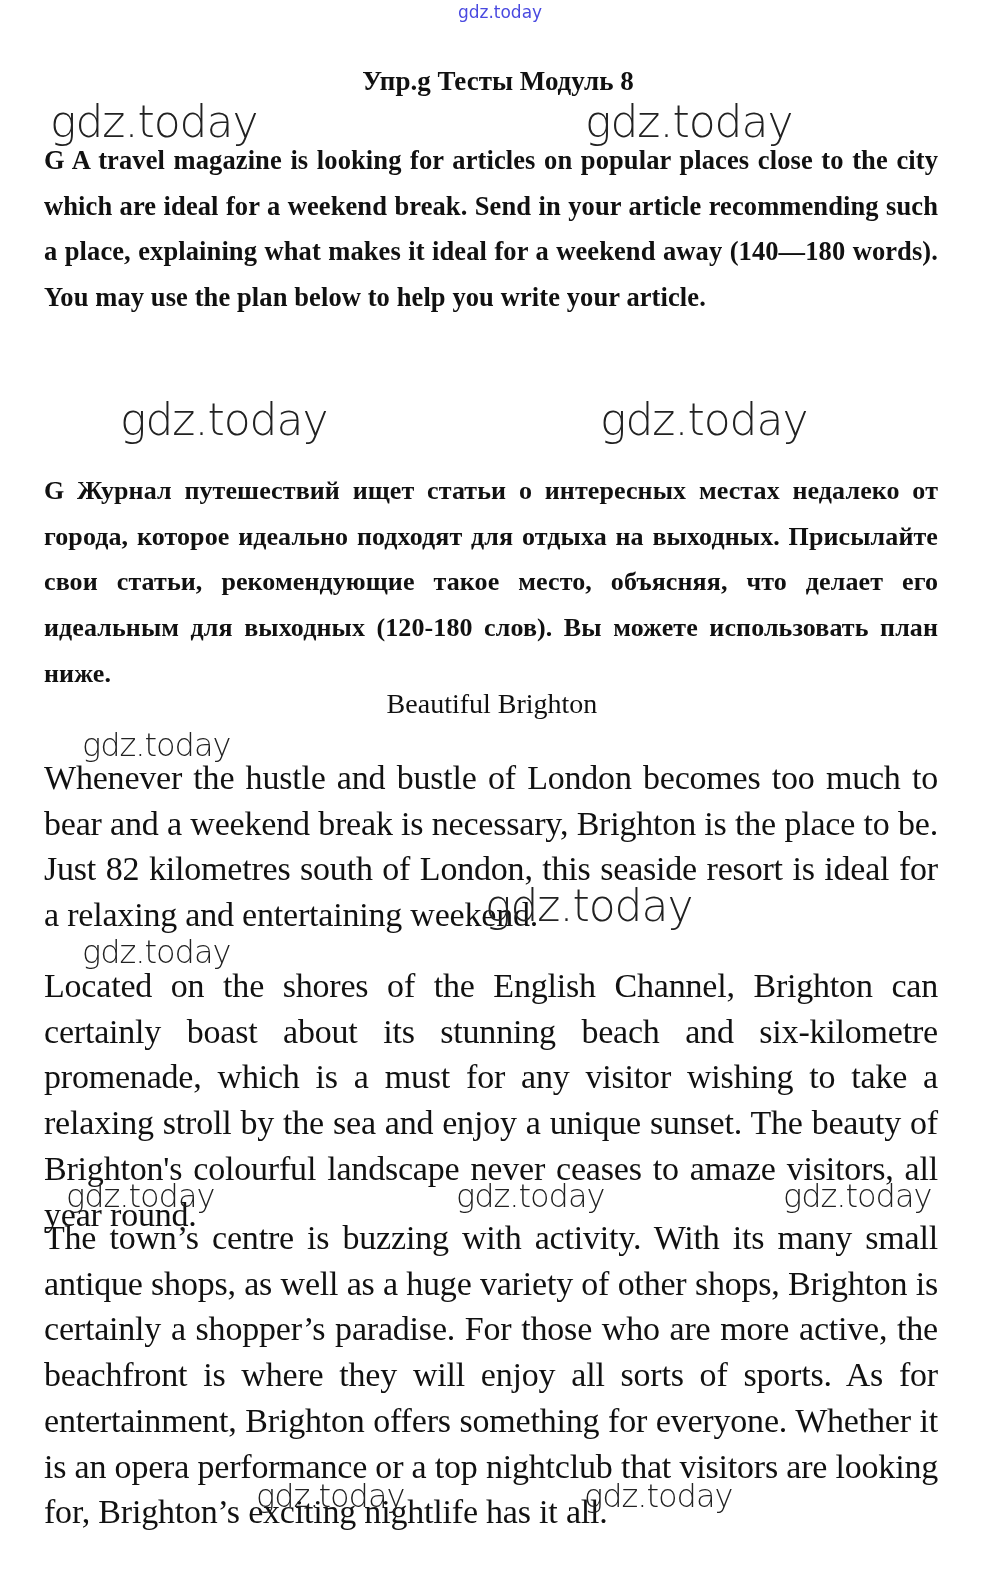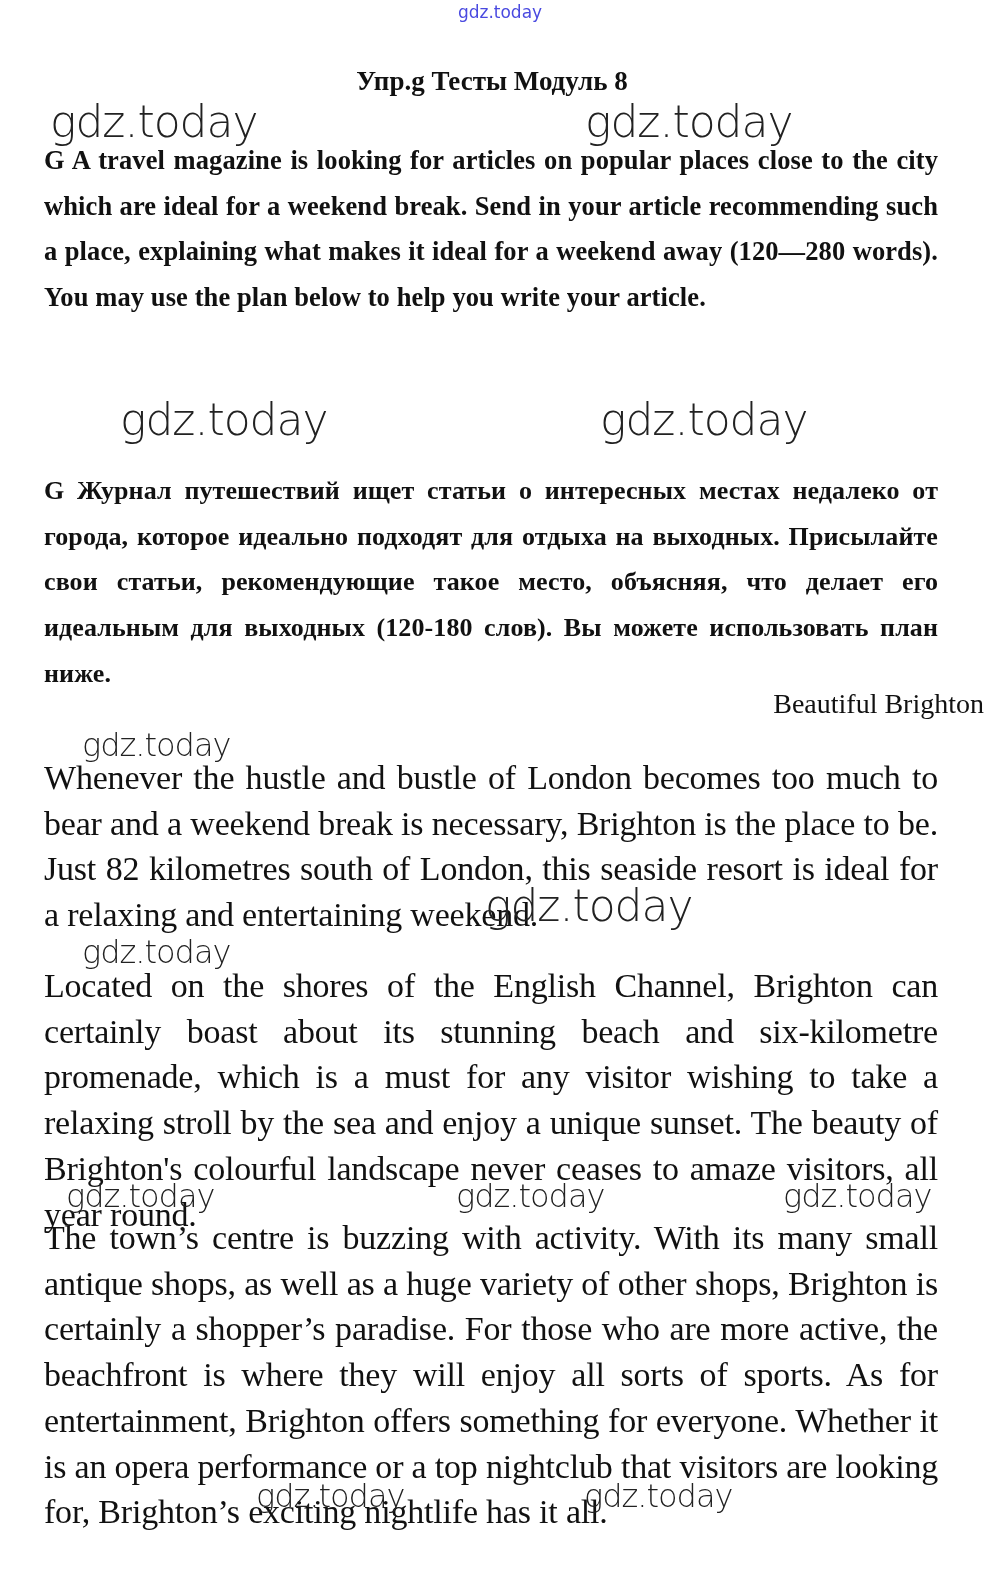--- a/index.html
+++ b/index.html
@@ -4,32 +4,32 @@
   <style>
     html, body { margin: 0; padding: 0; background: #ffffff; }
     body { width: 1000px; height: 1571px; position: relative; overflow: hidden; }
     .page { position: absolute; left: 0; top: 0; width: 984px; height: 1571px; background: #fff; }
     .top-wm {
       position: absolute; left: 0; top: 0; width: 1000px; text-align: center;
       font-family: "DejaVu Sans", sans-serif; font-size: 17px; color: #4a4ae0; line-height: 24px;
     }
     .title {
       position: absolute; left: 0; top: 66px; width: 984px; text-align: center;
-      font-family: "Liberation Serif", serif; font-weight: bold; font-size: 27px; color: #111;
+      font-family: "Liberation Serif", serif; font-weight: bold; font-size: 27px; color: #111; padding-left: 6px;
     }
     .block {
       position: absolute; left: 44px; width: 894px;
       font-family: "Liberation Serif", serif; color: #111;
       text-align: justify; text-align-last: left;
     }
     .task { font-weight: bold; font-size: 26.5px; line-height: 45.7px; letter-spacing: 0.1px; }
     .task-en { top: 138px; }
     .task-ru { top: 433px; font-size: 26px; margin-top: 35px; }
     .art-title {
-      position: absolute; left: 0; top: 688px; width: 984px; text-align: right;
+      position: absolute; left: 0; top: 688px; width: 984px; text-align: center;
       font-family: "Liberation Serif", serif; font-size: 28px; color: #111;
     }
     .para { font-size: 34px; line-height: 45.7px; letter-spacing: -0.2px; }
     .p1 { top: 755px; }
     .p2 { top: 963px; }
     .p3 { top: 1215px; }
     .wm {
       position: absolute; font-family: "DejaVu Sans", sans-serif; font-weight: 200;
       color: #222; white-space: nowrap; letter-spacing: -1px;
     }
@@ -41,21 +41,21 @@
 
 <div class="page">
 
   <div class="top-wm" style="color: rgb(74, 74, 224);">gdz.today</div>
 
   <div class="title">Упр.g Тесты Модуль 8</div>
 
   <div class="wm wm-lg" style="left:50px; top:96px;">gdz.today</div>
   <div class="wm wm-lg" style="left:585px; top:96px;">gdz.today</div>
 
-  <div class="block task task-en">G A travel magazine is looking for articles on popular places close to the city which are ideal for a weekend break. Send in your article recommending such a place, explaining what makes it ideal for a weekend away (120—280 words). You may use the plan below to help you write your article.</div>
+  <div class="block task task-en">G A travel magazine is looking for articles on popular places close to the city which are ideal for a weekend break. Send in your article recommending such a place, explaining what makes it ideal for a weekend away (140—180 words). You may use the plan below to help you write your article.</div>
 
   <div class="wm wm-lg" style="left:120px; top:394px;">gdz.today</div>
   <div class="wm wm-lg" style="left:600px; top:394px;">gdz.today</div>
 
   <div class="block task task-ru">G Журнал путешествий ищет статьи о интересных местах недалеко от города, которое идеально подходят для отдыха на выходных. Присылайте свои статьи, рекомендующие такое место, объясняя, что делает его идеальным для выходных (120-180 слов). Вы можете использовать план ниже.</div>
 
   <div class="art-title">Beautiful Brighton</div>
 
   <div class="wm wm-sm" style="left:82px; top:726px;">gdz.today</div>
 

